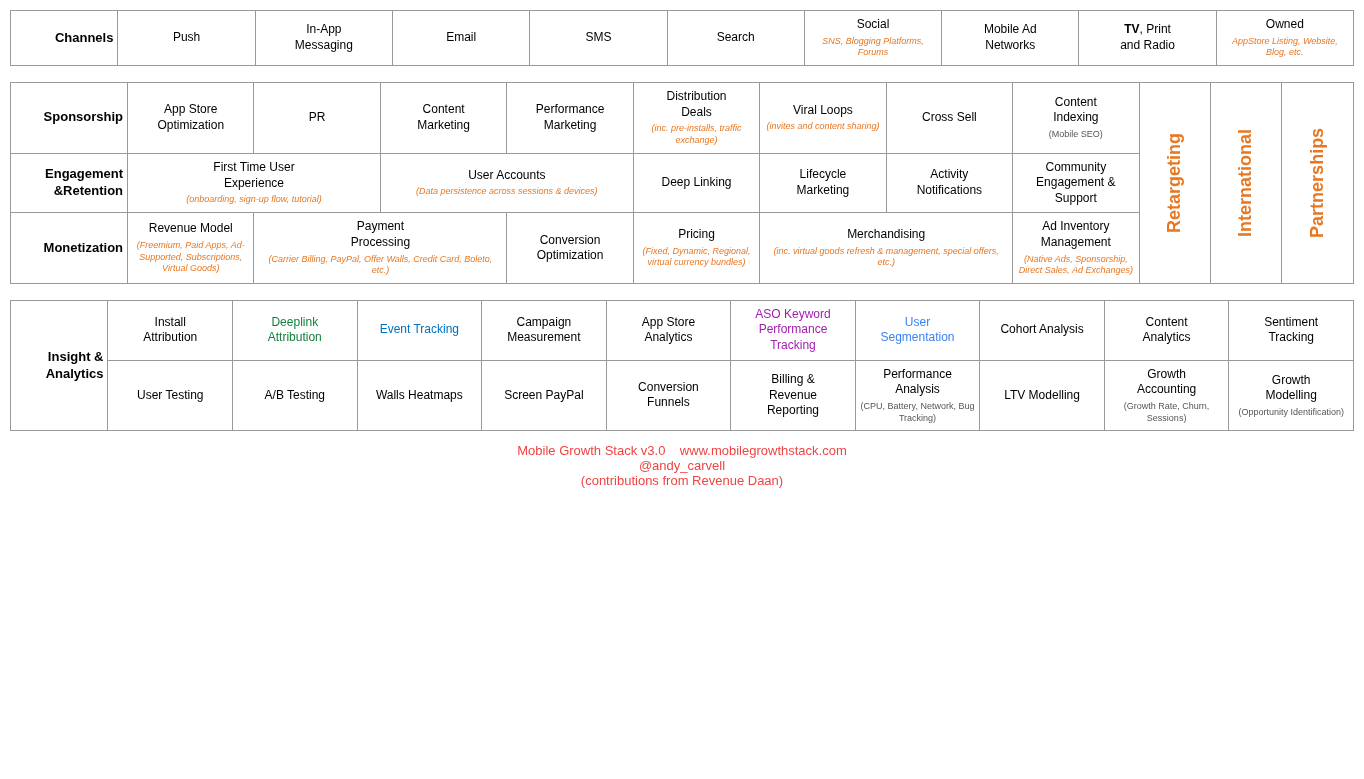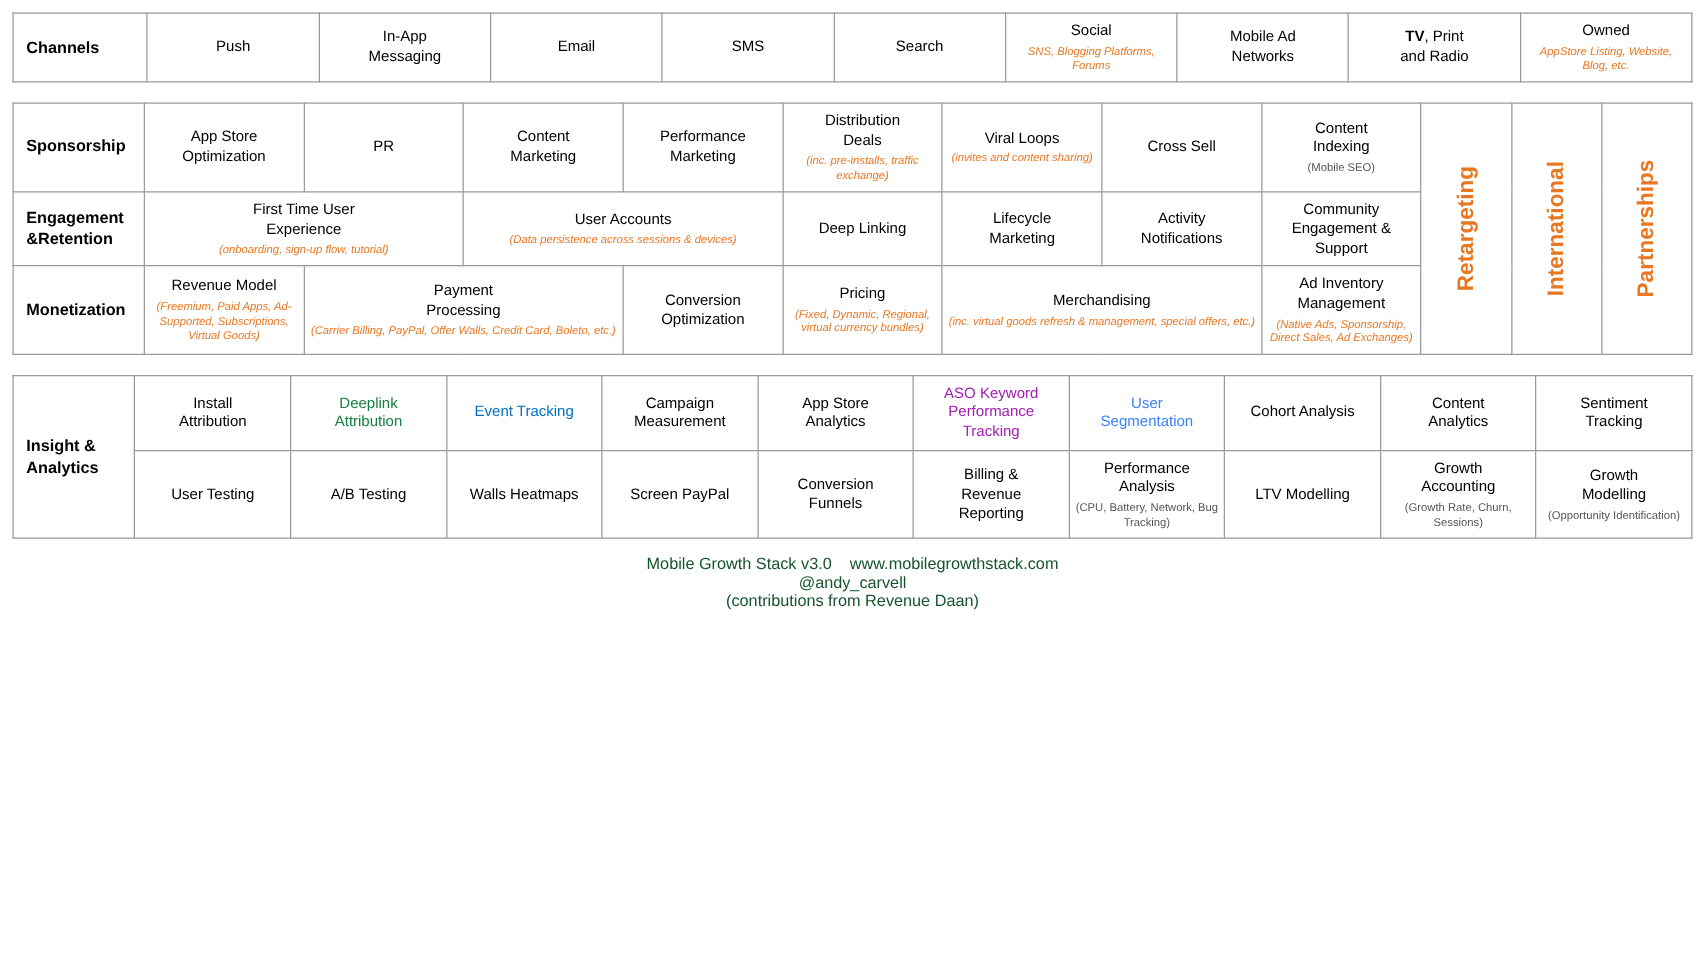--- a/index.html
+++ b/index.html
@@ -22,42 +22,42 @@
       text-align: center;
       vertical-align: middle;
       padding: 6px 4px;
       font-size: 12px;
       line-height: 1.3;
     }
     .row-header {
       font-weight: bold;
       font-size: 13px;
       background: #fff;
-      text-align: left;
-      padding-left: 10px;
+      text-align: right;
+      padding-left: 22px;
       white-space: nowrap;
       width: 90px;
       min-width: 80px;
     }
     .vertical-cell {
       writing-mode: vertical-rl;
       text-orientation: mixed;
       transform: rotate(180deg);
       font-size: 18px;
       font-weight: bold;
       color: #e87722;
       padding: 10px 4px;
       white-space: nowrap;
       border: 1px solid #999;
     }
     .footer-text {
       text-align: center;
       font-size: 13px;
       padding: 12px 0 4px 0;
-      color: #14532d;
+      color: #ef4444;
     }
     .sub-text {
       font-size: 9px;
       color: #e87722;
       display: block;
       margin-top: 3px;
       font-style: italic;
     }
     .sub-text-gray {
       font-size: 9px;

